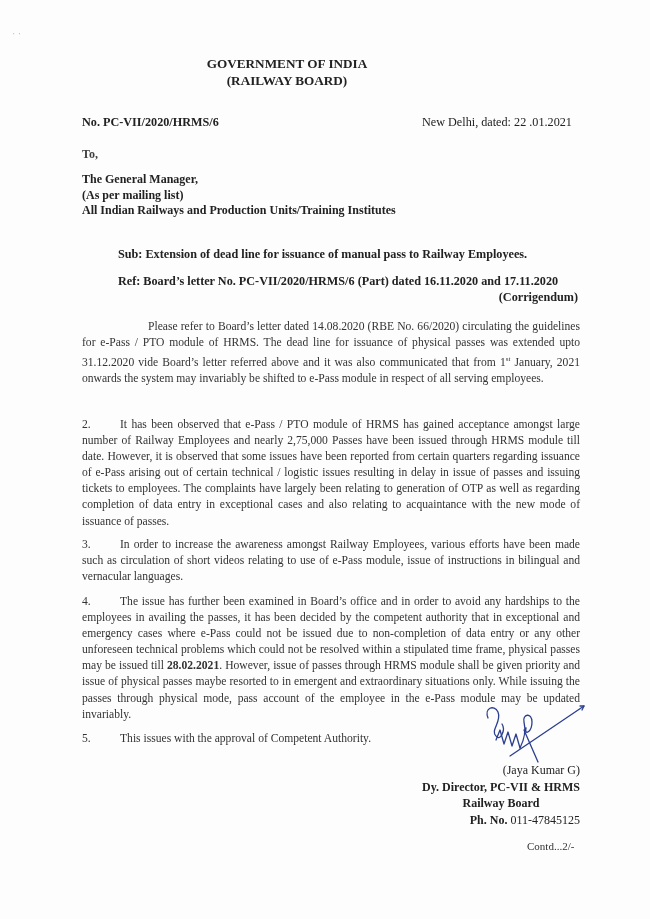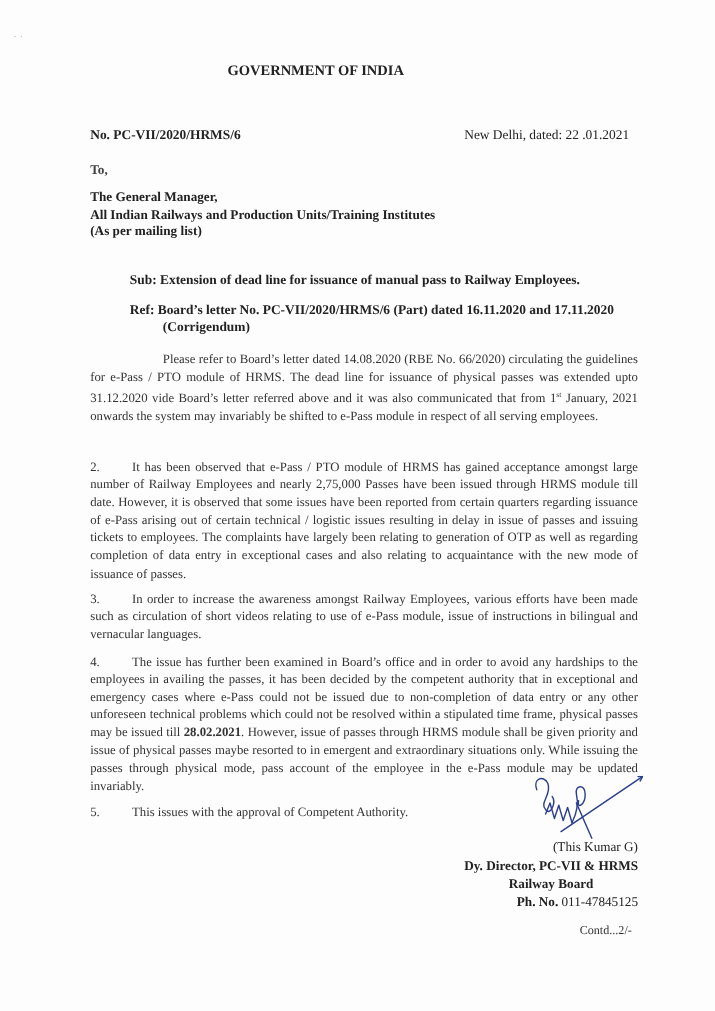--- a/index.html
+++ b/index.html
@@ -8,21 +8,21 @@
     font-family: "Liberation Serif", "DejaVu Serif", serif; color: #2a2a2a;
   }
   .page { position: absolute; left: 0; top: 0; width: 650px; height: 919px; background: #fdfdfd; }
   .header { position: absolute; top: 56px; left: 0; width: 574px; text-align: center; font-weight: bold; font-size: 13.2px; line-height: 16.5px; color: #222; font-family: Liberation Serif, serif; }
   .refno { position: absolute; top: 115px; left: 82px; font-weight: bold; font-size: 12.2px; color: #222; }
   .dated { position: absolute; top: 115px; left: 422px; font-weight: normal; font-size: 12.2px; color: #222; }
   .to { position: absolute; top: 147px; left: 82px; font-weight: bold; font-size: 12px; color: #404040; }
   .addressee { position: absolute; top: 172px; left: 82px; font-weight: bold; font-size: 12px; line-height: 15.5px; color: #222; }
   .subject { position: absolute; top: 247px; left: 118px; font-weight: bold; font-size: 12.2px; color: #222; }
   .ref { position: absolute; top: 273px; left: 118px; width: 460px; font-weight: bold; font-size: 12.2px; line-height: 16px; color: #222; }
-  .ref .indent { padding-left: 30px; }
+  .ref .indent { padding-left: 30px; text-align: right; }
   .para { position: absolute; left: 82px; width: 498px; font-size: 11.6px; line-height: 16.1px; text-align: justify; color: #333; }
   .para .num { display: inline-block; width: 38px; }
   .p1 { top: 319px; text-indent: 66px; }
   .p2 { top: 417px; }
   .p3 { top: 537px; }
   .p4 { top: 594px; }
   .p5 { top: 731px; }
   .sig-svg { position: absolute; left: 480px; top: 700px; }
   .sig-block { position: absolute; top: 762px; right: 70px; text-align: right; font-size: 12px; line-height: 16.5px; color: #222; }
   .sig-block .b { font-weight: bold; text-align: center; }
@@ -31,30 +31,31 @@
 </style>
 </head>
 <body>
 
 <div class="page">
 
   <div class="specks">· ·</div>
 
   <div class="header">
     <div>GOVERNMENT OF INDIA</div>
+    <div>(RAILWAY BOARD)</div>
   </div>
 
   <div class="refno">No. PC-VII/2020/HRMS/6</div>
   <div class="dated">New Delhi, dated: 22 .01.2021</div>
 
   <div class="to">To,</div>
   <div class="addressee">
     <div>The General Manager,</div>
+    <div>(As per mailing list)</div>
     <div>All Indian Railways and Production Units/Training Institutes</div>
-    <div>(As per mailing list)</div>
   </div>
 
   <div class="subject">Sub: Extension of dead line for issuance of manual pass to Railway Employees.</div>
 
   <div class="ref">
     <div>Ref: Board’s letter No. PC-VII/2020/HRMS/6 (Part) dated 16.11.2020 and 17.11.2020</div>
     <div class="indent">(Corrigendum)</div>
   </div>
 
   <div class="para p1"><span>Please refer to Board’s letter dated 14.08.2020 (RBE No. 66/2020) circulating the guidelines for e-Pass / PTO module of HRMS. The dead line for issuance of physical passes was extended upto 31.12.2020 vide Board’s letter referred above and it was also communicated that from 1</span><sup style="font-size:7px">st</sup><span> January, 2021 onwards the system may invariably be shifted to e-Pass module in respect of all serving employees.</span></div>
@@ -72,20 +73,20 @@
       <path d="M8 18 C4 8, 14 4, 18 12 C22 22, 10 30, 16 36 C20 42, 26 30, 22 24"></path>
       <path d="M16 40 L20 30 L24 44 L28 32 L32 46 L36 34 L40 48"></path>
       <path d="M40 48 C44 40, 46 30, 44 22 C42 14, 52 12, 52 22 C52 32, 44 36, 46 28"></path>
       <path d="M30 56 L104 6"></path>
       <path d="M100 6 L104 6 L102 10"></path>
       <path d="M44 30 L58 62"></path>
     </g>
   </svg>
 
   <div class="sig-block">
-    <div>(This Kumar G)</div>
+    <div>(Jaya Kumar G)</div>
     <div class="b">Dy. Director, PC-VII &amp; HRMS</div>
     <div class="b">Railway Board</div>
     <div><b>Ph. No.</b><span> 011-47845125</span></div>
   </div>
 
   <div class="contd">Contd...2/-</div>
 </div>
 
 </body></html>

